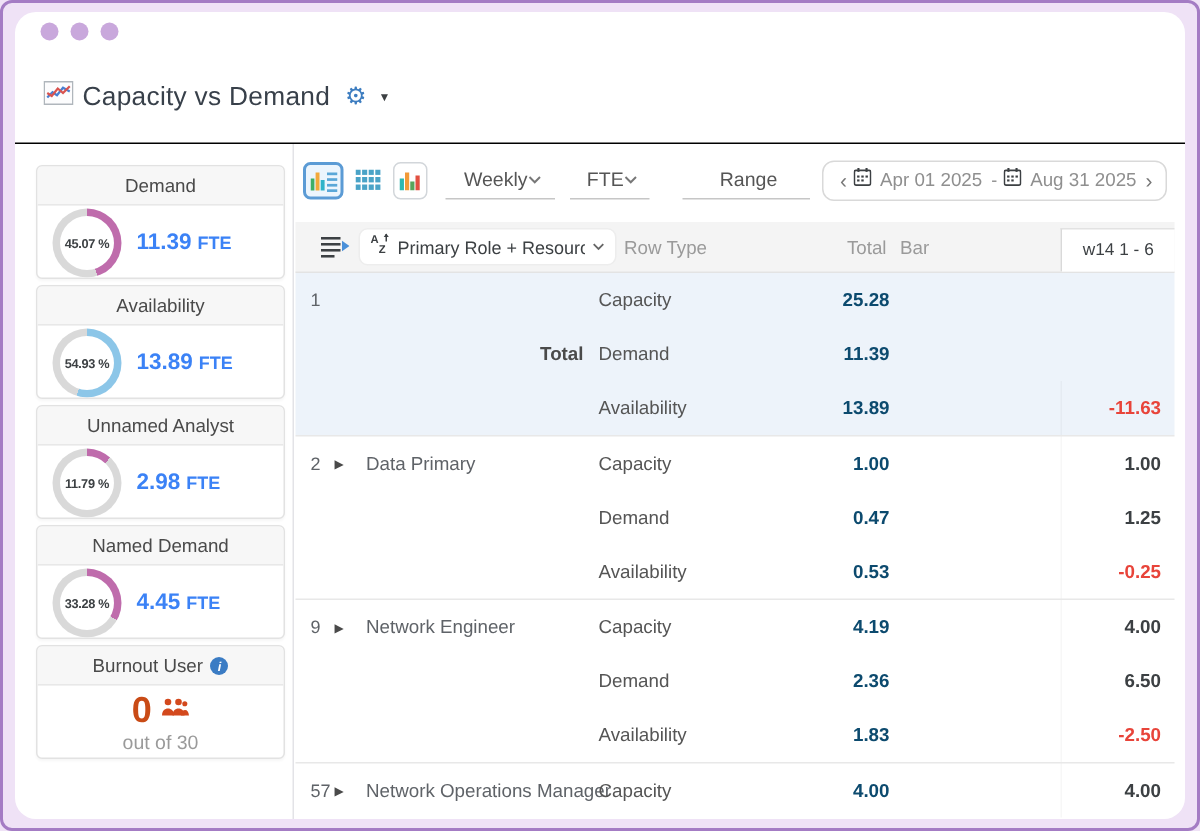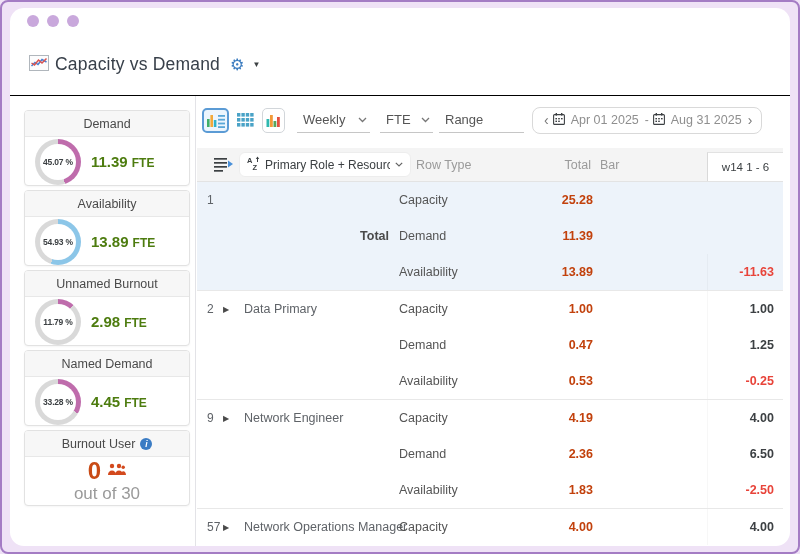--- a/index.html
+++ b/index.html
@@ -24,40 +24,40 @@
   .vdivider { width:1px; background:#e3e3e7; flex:none; }
   .main { flex:1; min-width:0; position:relative; }
 
   
   .scard { width:166px; height:76px; border:1px solid #e2e2e2; border-radius:4px; background:#fff; margin-bottom:4px; box-shadow:0 1px 2px rgba(0,0,0,.04); overflow:hidden; }
   .scard-head { height:26px; background:#f7f7f7; border-bottom:1px solid #e8e8e8; display:flex; align-items:center; justify-content:center; gap:5px; font-size:12.5px; font-weight:500; color:#4a4a4a; }
   .scard-body { height:49px; display:flex; align-items:center; padding-left:10px; }
   .donut { position:relative; width:46px; height:46px; border-radius:50%; flex:none; }
   .donut .hole { position:absolute; inset:5px; border-radius:50%; background:#fff; }
   .donut .pct { position:absolute; inset:0; display:flex; align-items:center; justify-content:center; font-size:8.5px; font-weight:700; color:#3c4043; letter-spacing:-.2px; }
-  .fte { margin-left:10px; color:#4d7c0f; font-weight:700; }
+  .fte { margin-left:10px; color:#3b82f6; font-weight:700; }
   .fte .num { font-size:15px; }
   .fte .unit { font-size:12px; margin-left:4px; }
 
   .info-icon { width:12px; height:12px; border-radius:50%; background:#3b7cc4; color:#fff; font-size:8.5px; font-weight:700; display:inline-flex; align-items:center; justify-content:center; font-style:italic; }
   .burnout-body { height:49px; display:flex; flex-direction:column; align-items:center; justify-content:center; }
   .burnout-line { display:flex; align-items:center; gap:6px; }
   .burnout-count { font-size:24px; font-weight:800; color:#c94b16; line-height:1; }
-  .burnout-caption { font-size:17px; color:#9a9a9a; margin-top:1px; }
+  .burnout-caption { font-size:13px; color:#9a9a9a; margin-top:1px; }
 
   
   .toolbar { position:absolute; top:10px; left:6px; right:0; height:28px; display:flex; align-items:center; }
   .view-btn { height:25px; display:flex; align-items:center; justify-content:center; border-radius:5px; margin-right:5px; background:#fff; }
   .view-btn.sel { width:27px; border:2px solid #5b9bd5; background:#ecf5fd; }
   .view-btn.plain { width:23px; border:1px solid transparent; }
   .view-btn.framed { width:23px; border:1px solid #d2d6da; }
-  .u-select { display:flex; align-items:center; justify-content:space-between; border-bottom:1px solid #c6c6c6; height:26px; padding:0 3px 0 6px; font-size:13px; color:#555; }
+  .u-select { display:flex; align-items:center; justify-content:center; border-bottom:1px solid #c6c6c6; height:26px; padding:0 3px 0 6px; font-size:13px; color:#555; }
   .sel-weekly { width:73px; margin-left:7px; }
   .sel-fte { width:53px; margin-left:10px; }
-  .sel-range { width:85px; margin-left:6px; }
+  .sel-range { width:85px; margin-left:22px; }
   .chev { flex:none; }
   .date-range { margin-left:8px; height:27px; width:230px; border:1px solid #d9d9d9; border-radius:8px; display:flex; align-items:center; padding:0 9px; background:#fff; }
   .date-nav { font-size:14px; color:#777; line-height:1; padding:0 2px; }
   .date-text { font-size:12.5px; color:#8f8f8f; margin:0 4px; white-space:nowrap; }
   .date-sep { font-size:12px; color:#8f8f8f; margin:0 2px; }
   .cal { margin:0 2px; flex:none; }
 
   
   .table { position:absolute; top:52px; left:1px; width:586px; }
   .t-head { position:relative; height:34px; background:#f4f4f4; border-bottom:1px solid #e3e3e3; }
@@ -72,21 +72,21 @@
 
   .t-group { display:block; }
   .t-group + .t-group { border-top:1px solid #e8e8e8; }
   .t-group.highlight { background:#edf3fa; }
   .t-row { display:grid; grid-template-columns:26px 18px 158px 90px 104px 114px 76px; height:36px; align-items:center; }
   .c-num { padding-left:10px; font-size:12px; color:#5f6368; }
   .c-caret { font-size:8px; color:#4a4a4a; }
   .c-name { padding-left:3px; font-size:12.5px; color:#5f6368; white-space:nowrap; }
   .c-label { text-align:right; padding-right:10px; font-size:12.5px; font-weight:600; color:#4a4a4a; }
   .c-type { font-size:12.5px; font-weight:500; color:#555; }
-  .c-total { text-align:right; font-size:12.5px; font-weight:600; color:#c2410c; }
+  .c-total { text-align:right; font-size:12.5px; font-weight:600; color:#0c4a6e; }
   .c-bar { padding-left:12px; }
   .bar { height:16px; border-radius:3px; box-shadow:0 2px 3px rgba(0,0,0,.28); }
   .c-week { height:36px; display:flex; align-items:center; justify-content:flex-end; padding-right:9px; font-size:12.5px; font-weight:600; color:#3c4043; border-left:1px solid rgba(0,0,0,.03); }
   .c-week.neg { color:#e8443a; }
 </style>
 </head>
 <body>
 
 <div class="frame">
   <div class="card">
@@ -134,21 +134,21 @@
               <div class="hole"></div>
               <div class="pct">54.93 %</div>
             </div>
             <div class="fte">
               <span class="num">13.89</span><span class="unit">FTE</span>
             </div>
           </div>
         </div>
 
         <div class="scard">
-          <div class="scard-head">Unnamed Burnout</div>
+          <div class="scard-head">Unnamed Analyst</div>
           <div class="scard-body">
             <div class="donut" style="background:conic-gradient(#bf6cac 0% 11.79%, #d9d9d9 11.79% 100%)">
               <div class="hole"></div>
               <div class="pct">11.79 %</div>
             </div>
             <div class="fte">
               <span class="num">2.98</span><span class="unit">FTE</span>
             </div>
           </div>
         </div>

